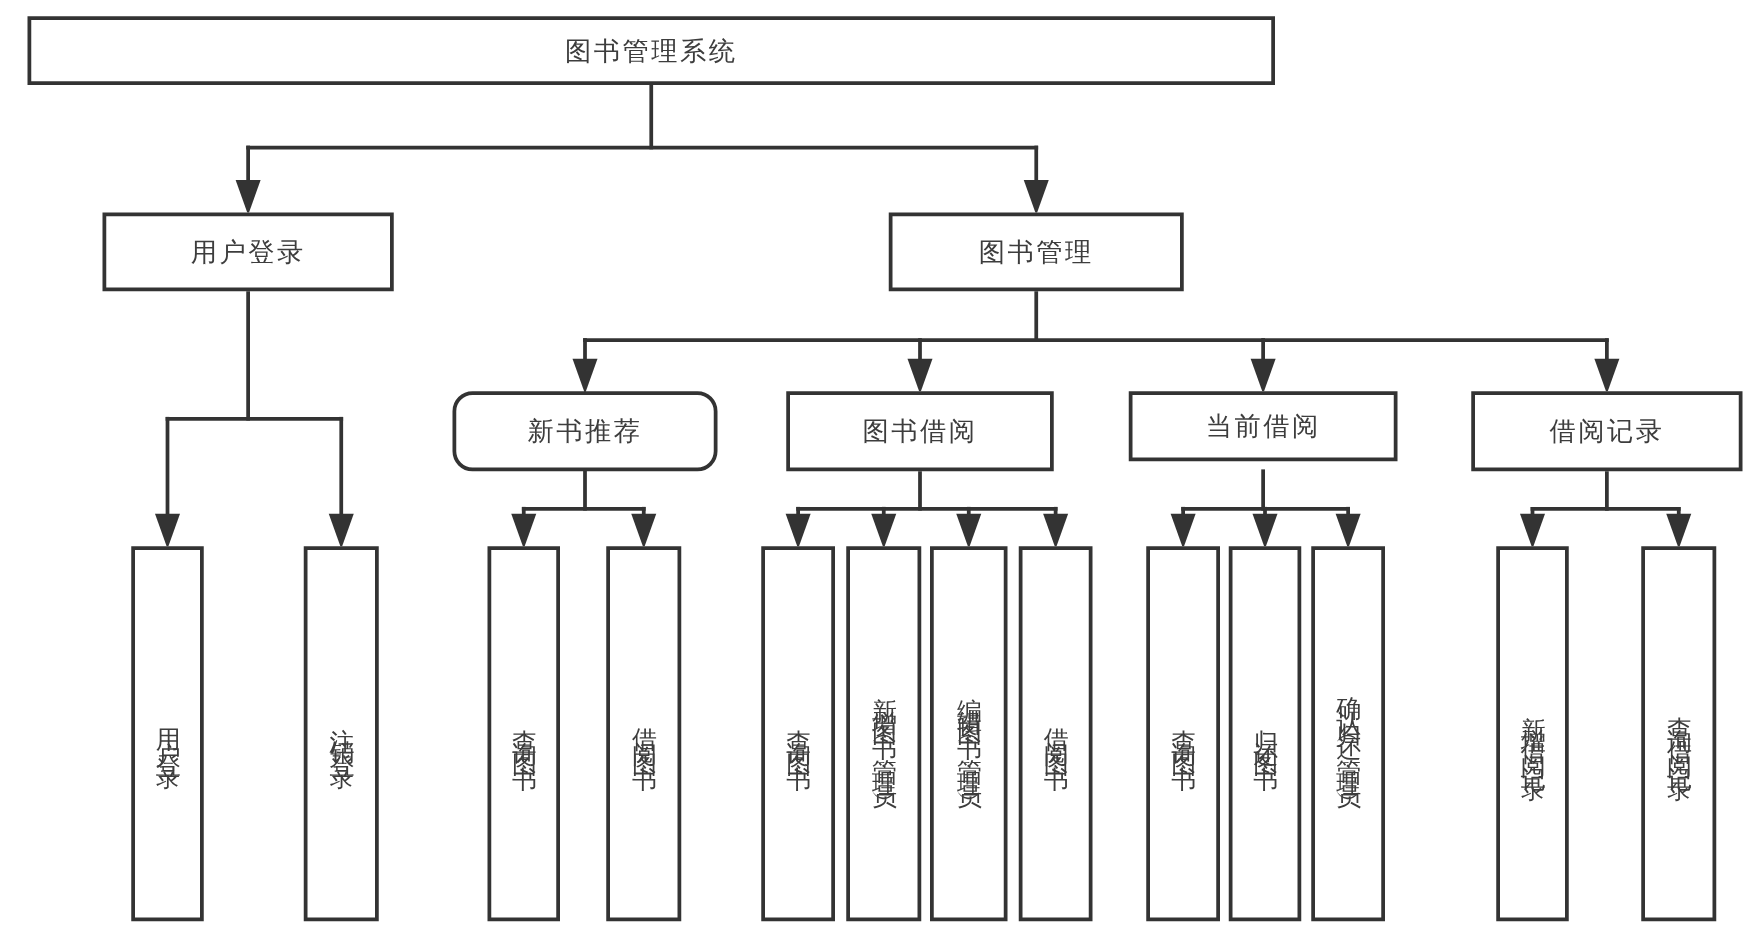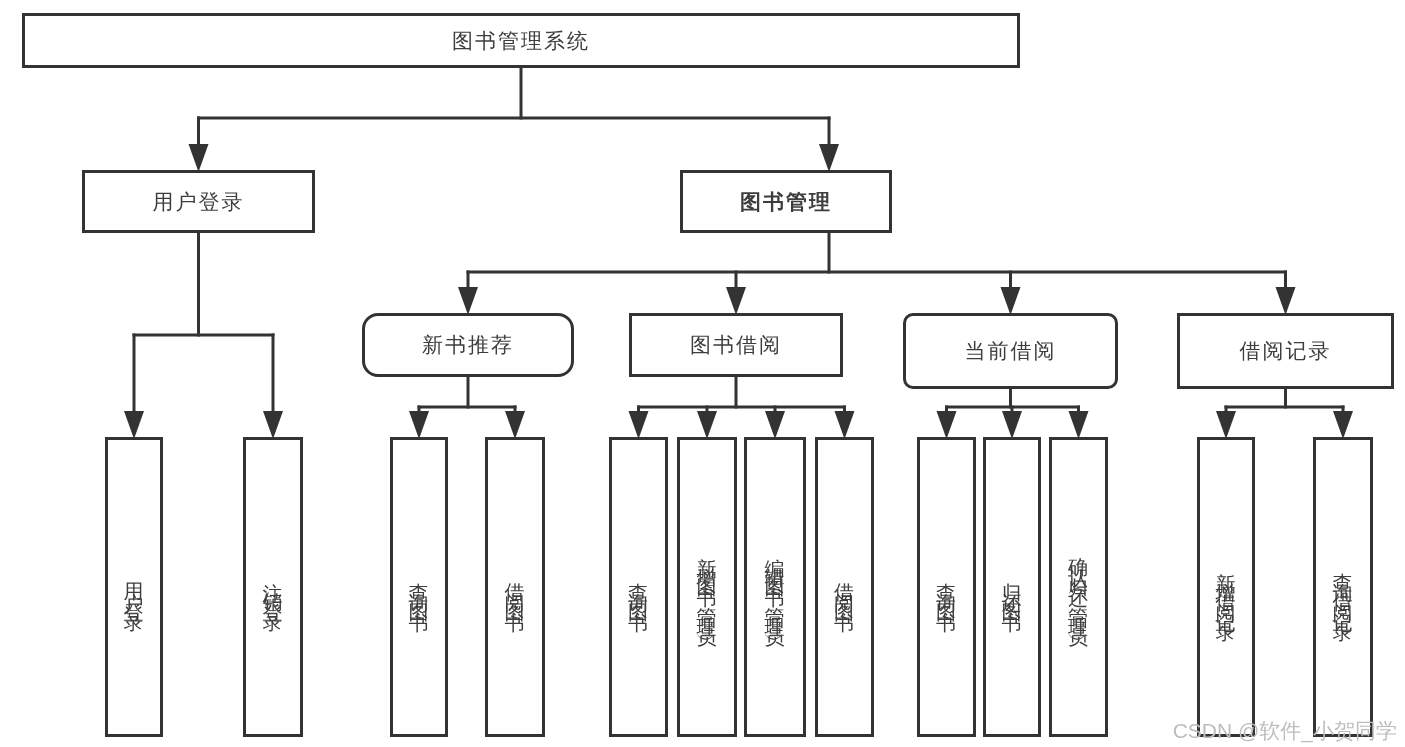--- a/index.html
+++ b/index.html
@@ -105,33 +105,33 @@
       <line x1="1343" y1="407" x2="1343" y2="413"></line>
       <polygon points="1333,411 1353,411 1343,439"></polygon>
     </svg>
   <div id="nodes">
       <div class="node h" style="left: 22px; top: 13px; width: 998px; height: 55px;">
     <span class="node-label">图书管理系统</span>
   </div>
       <div class="node h" style="left: 82px; top: 170px; width: 233px; height: 63px;">
     <span class="node-label">用户登录</span>
   </div>
-      <div class="node h" style="left: 680px; top: 170px; width: 212px; height: 63px; font-weight: bold;">
+      <div class="node h" style="left: 711px; top: 170px; width: 236px; height: 63px;">
     <span class="node-label">图书管理</span>
   </div>
       <div class="node h" style="left: 362px; top: 313px; width: 212px; height: 64px; border-radius: 16px;">
     <span class="node-label">新书推荐</span>
   </div>
       <div class="node h" style="left: 629px; top: 313px; width: 214px; height: 64px; font-family: Liberation Serif, serif;">
     <span class="node-label">图书借阅</span>
   </div>
-      <div class="node h" style="left: 903px; top: 313px; width: 215px; height: 76px; border-radius: 10px;">
+      <div class="node h" style="left: 903px; top: 313px; width: 215px; height: 56px;">
     <span class="node-label">当前借阅</span>
   </div>
-      <div class="node h" style="left: 1177px; top: 313px; width: 217px; height: 76px;">
+      <div class="node h" style="left: 1177px; top: 313px; width: 217px; height: 64px;">
     <span class="node-label">借阅记录</span>
   </div>
       <div class="node v" style="left: 105px; top: 437px; width: 58px; height: 300px;">
     <span class="node-label">用户登录</span>
   </div>
       <div class="node v" style="left: 243px; top: 437px; width: 60px; height: 300px;">
     <span class="node-label">注销登录</span>
   </div>
       <div class="node v" style="left: 390px; top: 437px; width: 58px; height: 300px;">
     <span class="node-label">查询图书</span>
@@ -160,14 +160,13 @@
       <div class="node v" style="left: 1049px; top: 437px; width: 59px; height: 300px;">
     <span class="node-label">确认归还（管理员）</span>
   </div>
       <div class="node v" style="left: 1197px; top: 437px; width: 58px; height: 300px;">
     <span class="node-label">新增借阅记录</span>
   </div>
       <div class="node v" style="left: 1313px; top: 437px; width: 60px; height: 300px;">
     <span class="node-label">查询借阅记录</span>
   </div>
     </div>
-  <div id="watermark">CSDN @软件_小贺同学</div>
 </div>
 
 </body></html>

